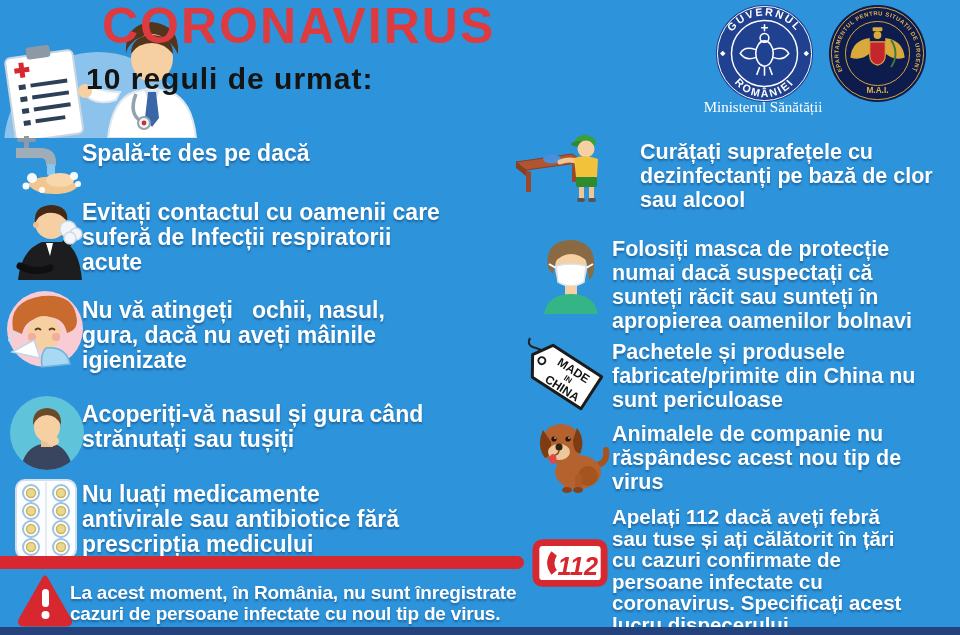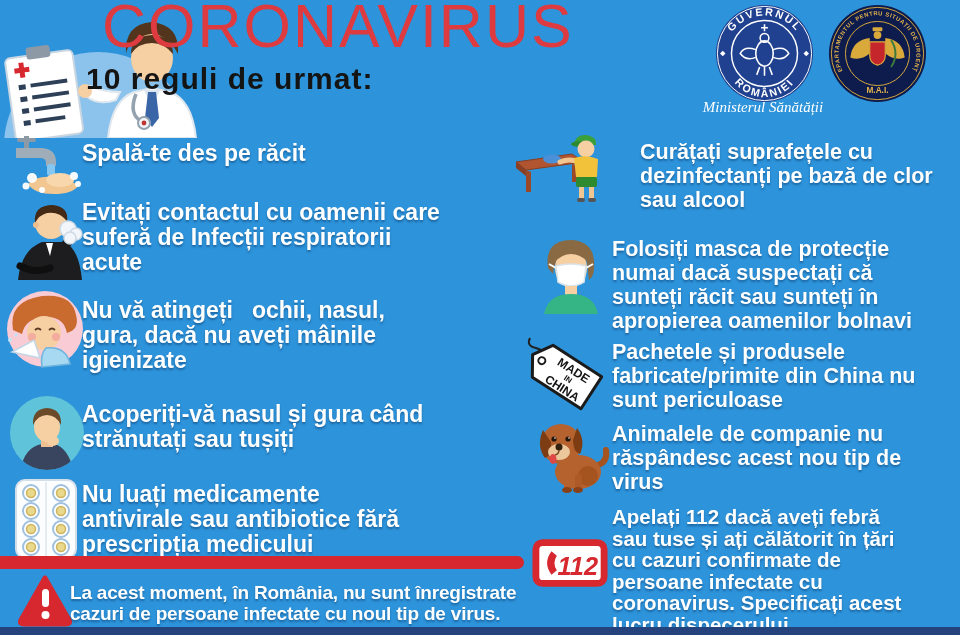--- a/index.html
+++ b/index.html
@@ -1,26 +1,26 @@
 <!DOCTYPE html>
 <html><head>
 <meta charset="utf-8">
 <style>
   html,body{margin:0;padding:0;background:#2d93da;}
   .poster{position:relative;width:960px;height:635px;background:#2d93da;overflow:hidden;
           font-family:"Liberation Sans",sans-serif;}
   .abs{position:absolute;}
-  .title{left:102px;top:0;font-size:61px;line-height:52px;font-weight:normal;color:#de3b41;letter-spacing:2px;text-align:right;}
+  .title{left:102px;top:0;font-size:50px;line-height:52px;font-weight:bold;color:#de3b41;letter-spacing:2px;text-align:right;}
   .subtitle{left:86px;top:54px;font-size:30px;line-height:50px;font-weight:bold;color:#141414;letter-spacing:1px;}
   .rtxt{font-weight:bold;color:#ffffff;white-space:pre;text-shadow:0 2px 2px rgba(13,60,110,.5);}
   .lft{font-size:23px;line-height:25px;}
   .rgt{font-size:21.5px;line-height:24px;}
   .sm{font-size:20.5px;line-height:21.6px;}
   .ministry{left:688px;top:99px;width:150px;text-align:center;color:#fff;
-            font-family:"Liberation Serif",serif;font-size:15px;font-style:italic;}
+            font-family:"Liberation Serif",serif;font-size:15px;}
   .divider{left:0;top:556px;width:524px;height:13px;background:#d6282e;border-radius:0 7px 7px 0;}
   .bottombar{left:0;bottom:0;width:960px;height:8px;background:#24437d;}
   .ftxt{font-size:19px;line-height:21px;letter-spacing:-0.2px;margin-top:8px;}
   svg{display:block;}
   svg text{font-family:"Liberation Sans",sans-serif;}
   .sealtxt{font-weight:bold;fill:#fff;letter-spacing:2px;}
 </style>
 </head>
 <body>
 
@@ -116,21 +116,21 @@
     <path d="M20 52 q10 -10 30 -6 q16 3 20 8 q-6 8 -24 8 q-20 0 -26 -10 Z" fill="#f2c690"></path>
     <ellipse cx="52" cy="48" rx="14" ry="7" fill="#f8d7ac"></ellipse>
     <g fill="#ffffff" opacity="0.95">
       <circle cx="24" cy="46" r="5"></circle>
         <circle cx="18" cy="54" r="3.5"></circle>
       <circle cx="66" cy="44" r="4"></circle>
         <circle cx="70" cy="52" r="3"></circle>
         <circle cx="34" cy="58" r="3"></circle>
     </g>
   </svg>
-  <div class="abs rtxt lft" style="left:82px;top:141px">Spală-te des pe răcit</div>
+  <div class="abs rtxt lft" style="left:82px;top:141px">Spală-te des pe dacă</div>
 
   <svg class="abs" style="left:6px;top:196px" width="80" height="84" viewBox="0 0 80 84">
     <path d="M12 84 Q15 54 36 46 L58 46 Q73 52 76 84 Z" fill="#1d1d1f"></path>
     <path d="M40 47 L47 47 L44 60 Z" fill="#fff"></path>
     <circle cx="45" cy="27" r="16" fill="#f6cfa3"></circle>
     <path d="M29 27 Q27 9 47 9 Q63 11 61 25 Q53 15 41 17 Q33 19 29 27 Z" fill="#432a16"></path>
     <circle cx="30" cy="29" r="3" fill="#f0bd8d"></circle>
     <path d="M14 70 Q30 78 44 72" stroke="#0f0f10" stroke-width="7" stroke-linecap="round" fill="none"></path>
     <path d="M58 50 Q66 44 62 37" stroke="#1d1d1f" stroke-width="9" stroke-linecap="round" fill="none"></path>
     <g fill="#f2f6fa" stroke="#cdd9e4" stroke-width="1.5">

